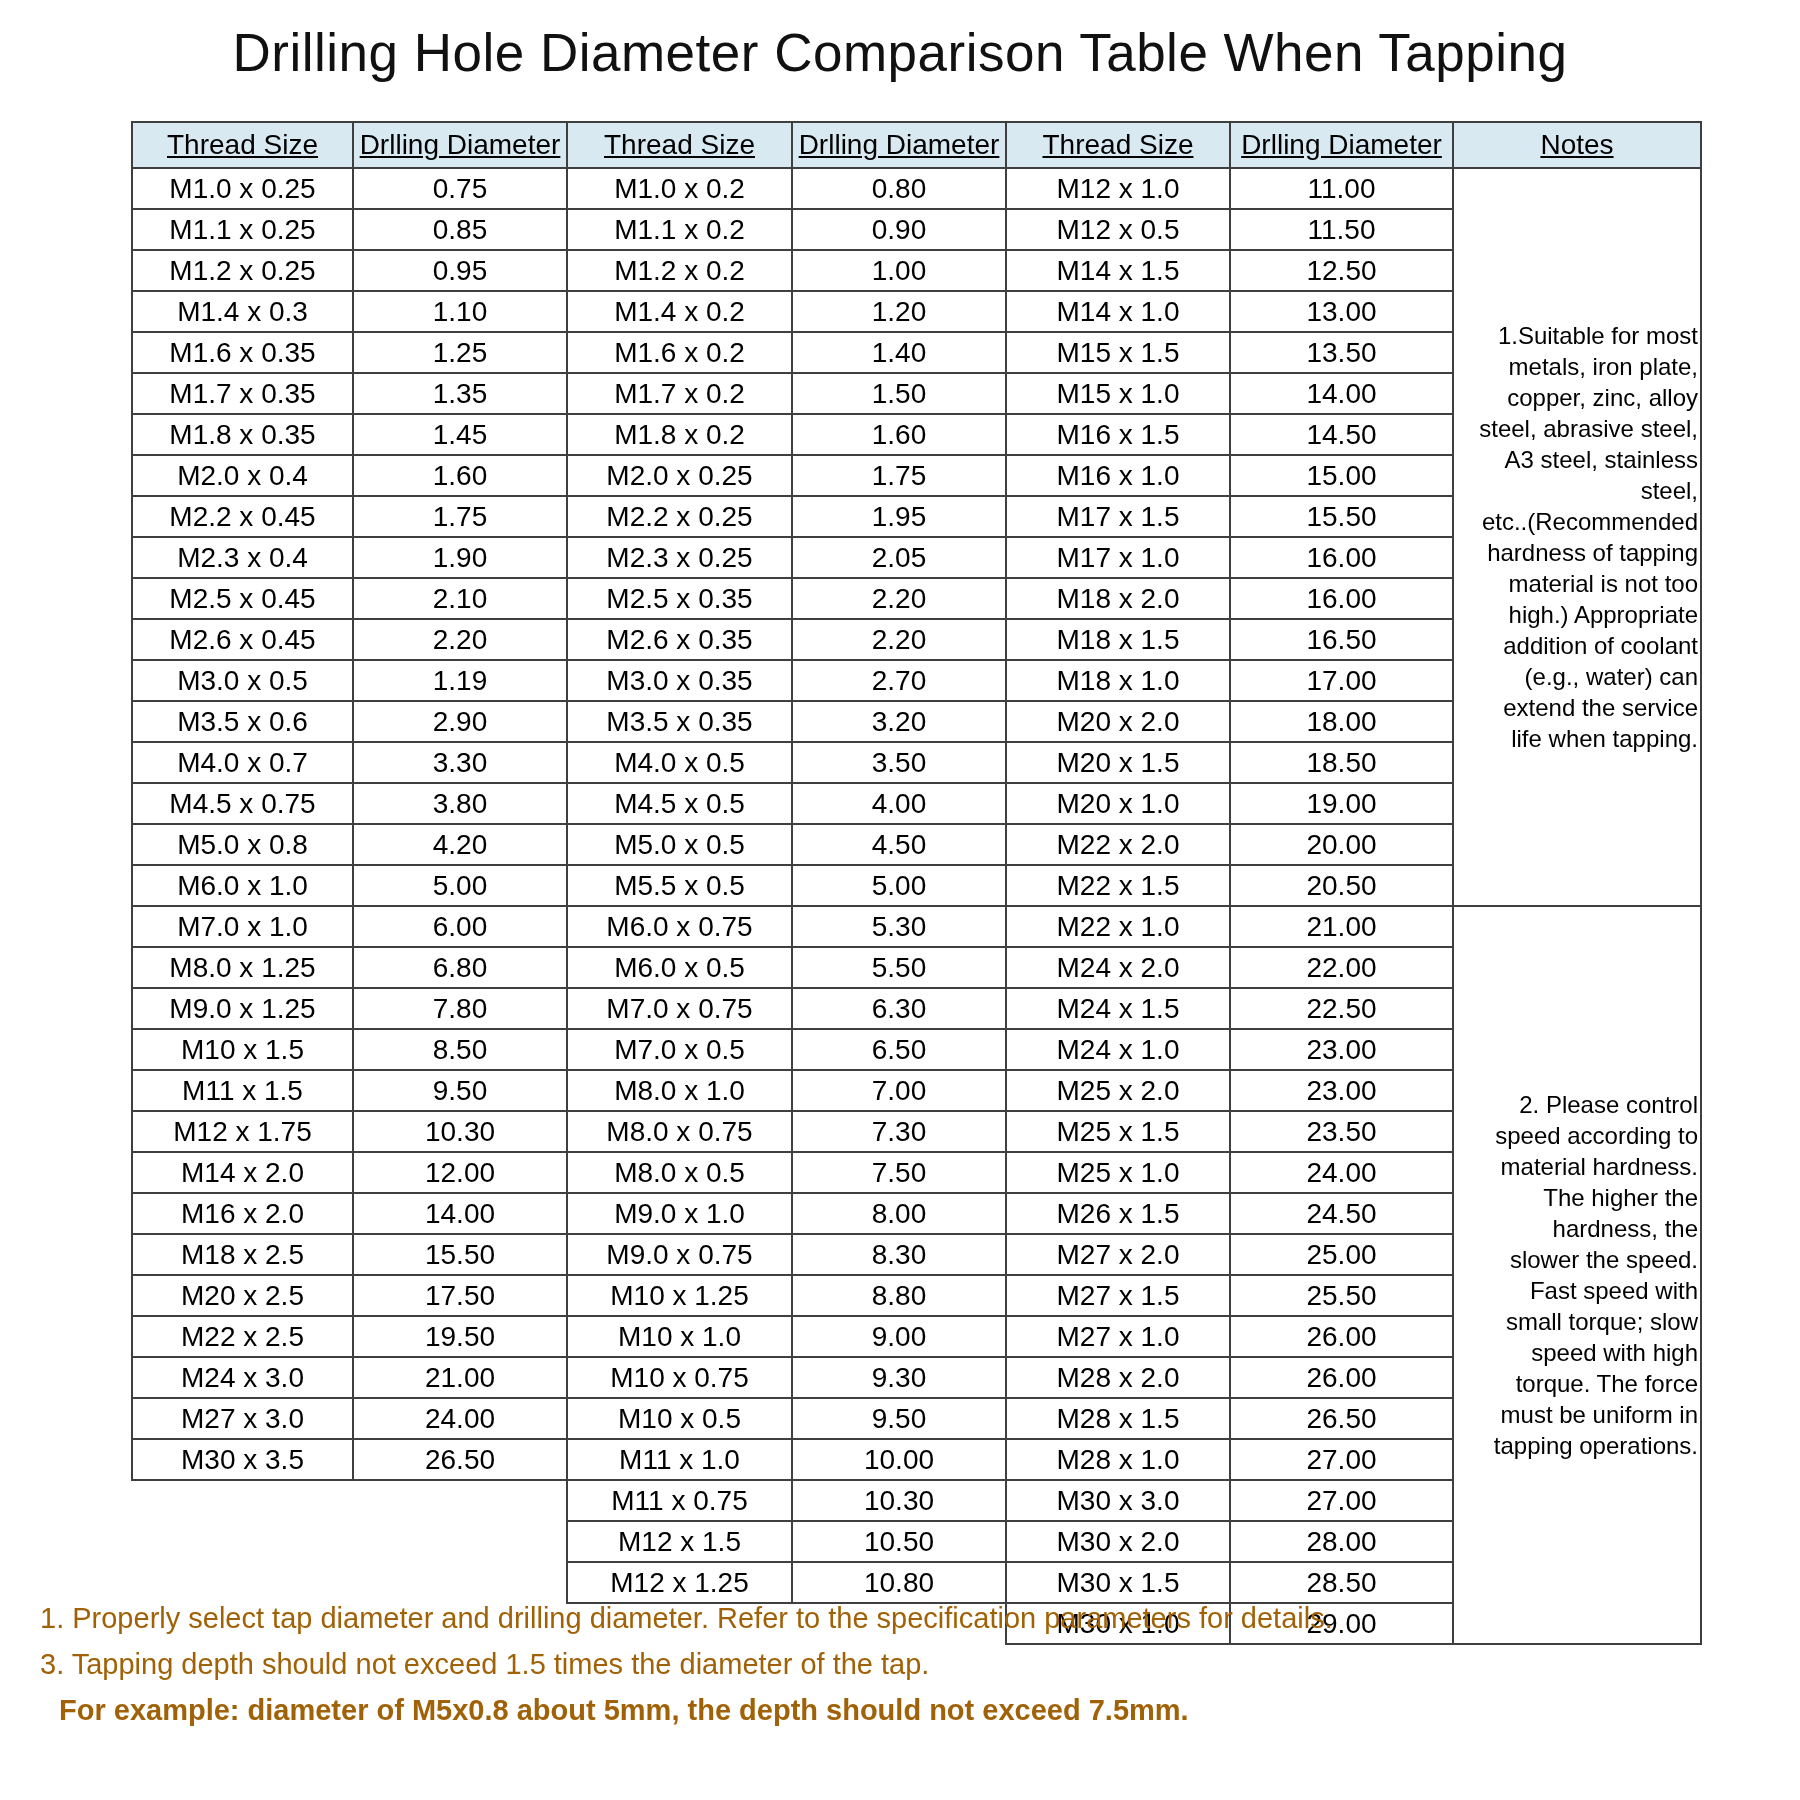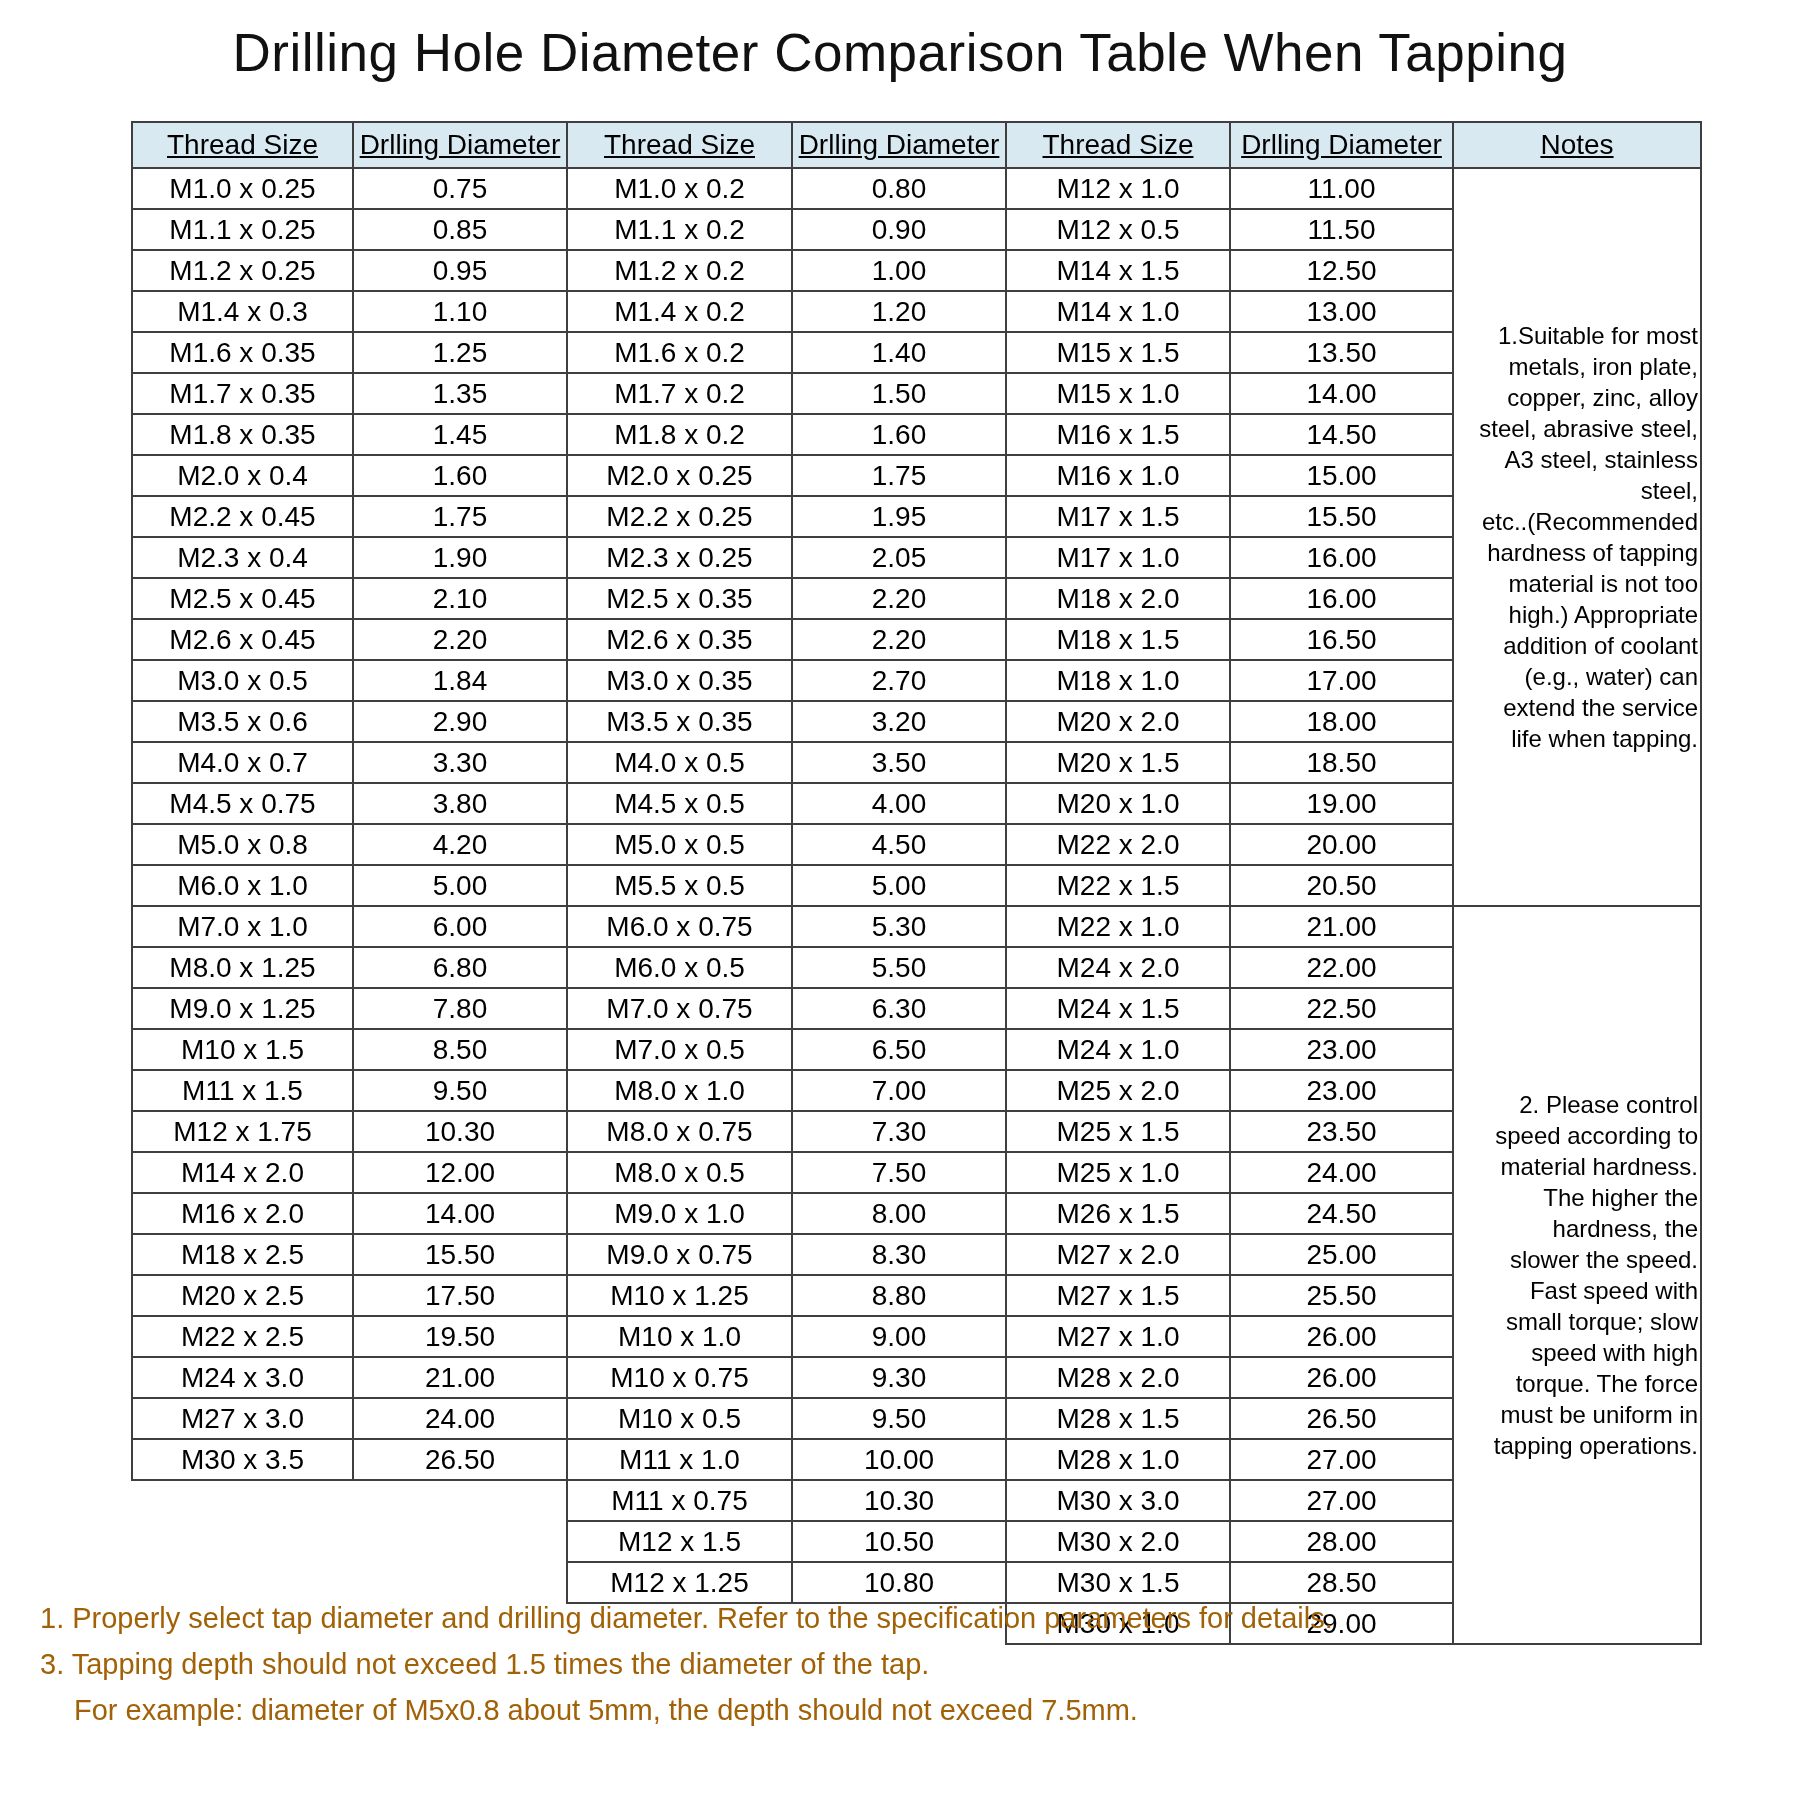--- a/index.html
+++ b/index.html
@@ -68,21 +68,22 @@
     top: 1602px;
     font-size: 29px;
     line-height: 32px;
     color: #a16207;
   }
   .footer-note {
     margin-bottom: 14px;
     white-space: nowrap;
   }
   .footer-note.indent {
-    margin-left: 34px;
+    margin-left: 19px;
+    font-weight: bold;
   }
 </style>
 </head>
 <body>
 
 <div class="page-title">Drilling Hole Diameter Comparison Table When Tapping</div>
 
 <table class="spec-table">
   <colgroup>
     <col style="width:221px">
@@ -210,21 +211,21 @@
       <tr>
         <td>M2.6 x 0.45</td>
         <td>2.20</td>
         <td>M2.6 x 0.35</td>
         <td>2.20</td>
         <td>M18 x 1.5</td>
         <td>16.50</td>
       </tr>
       <tr>
         <td>M3.0 x 0.5</td>
-        <td>1.84</td>
+        <td>1.19</td>
         <td>M3.0 x 0.35</td>
         <td>2.70</td>
         <td>M18 x 1.0</td>
         <td>17.00</td>
       </tr>
       <tr>
         <td>M3.5 x 0.6</td>
         <td>2.90</td>
         <td>M3.5 x 0.35</td>
         <td>3.20</td>

